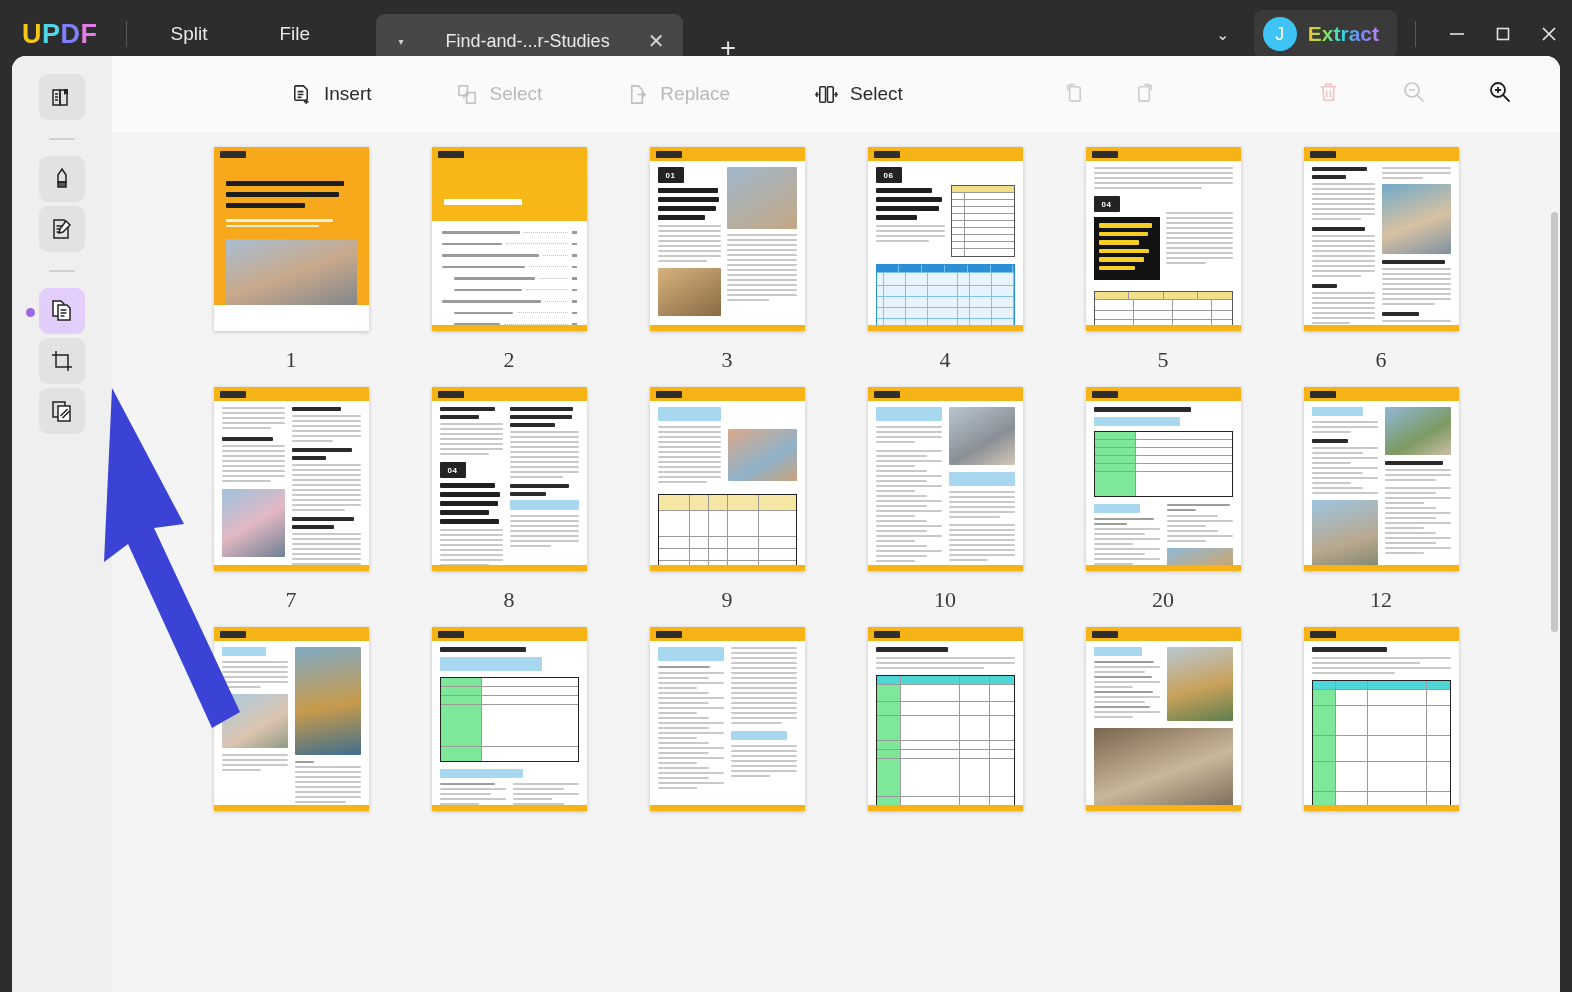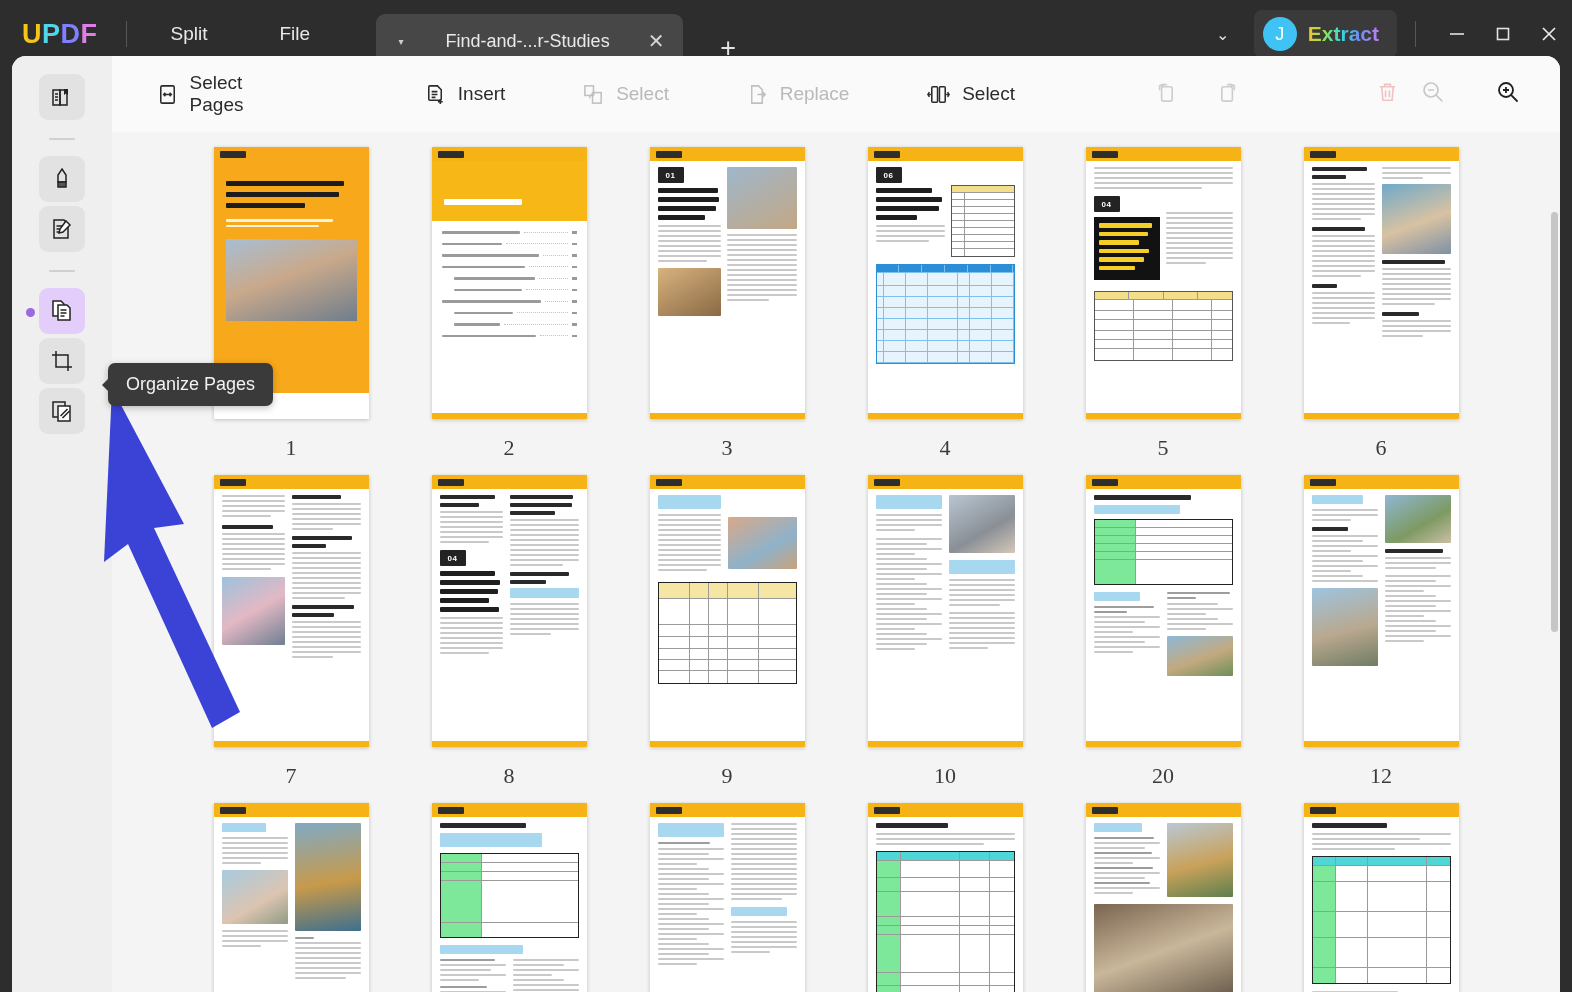--- a/index.html
+++ b/index.html
@@ -206,21 +206,21 @@
     justify-content: center;
     column-gap: 0px;
     row-gap: 0px;
     padding-top: 15px;
   }
   .cell {
     width: 218px;
     display: flex; flex-direction: column; align-items: center;
   }
   .thumb-wrap {
-    width: 155px; height: 272px;
+    width: 155px; height: 184px;
     position: relative;
     background: #fff;
     box-shadow: 0 1px 4px rgba(0,0,0,.22);
   }
   .pagenum {
     font-size: 22px; color: #3b3b3b;
     margin-top: 16px; margin-bottom: 14px;
     font-family: "Liberation Serif", serif;
   }
 
@@ -424,29 +424,20 @@
           <path d="M11.5 18l7-7M13.5 20l7-7"></path>
         </svg>
       </div>
 
       <div class="rail-dot"></div>
     </div>
 
     <div class="toolbar">
 
       <div class="sp-e"></div>
-      <div class="tbtn">
-        <span class="ico">
-          <svg width="23" height="23" viewBox="0 0 24 24" fill="none" stroke="#2b2b2b" stroke-width="1.6">
-            <rect x="5" y="3" width="14" height="18" rx="1.5"></rect>
-            <path d="M8.5 12h7M9.8 10.2L8 12l1.8 1.8M14.2 10.2L16 12l-1.8 1.8"></path>
-          </svg>
-        </span>
-        <span>Select Pages</span>
-      </div>
 
       <div class="sp-a"></div>
 
       <div class="tbtn">
         <span class="ico">
           <svg width="23" height="23" viewBox="0 0 24 24" fill="none" stroke="#2b2b2b" stroke-width="1.6">
             <path d="M6 3h8l4 4v10a1 1 0 0 1-1 1H6a1 1 0 0 1-1-1V4a1 1 0 0 1 1-1z"></path>
             <path d="M8 9h6M8 12h6M8 15h4"></path>
             <path d="M17 17v5M14.5 19.5h5"></path>
           </svg>
@@ -1833,21 +1824,20 @@
 
         </div>
 
       </div>
 
       <div class="vscroll">
         <div class="thumbbar"></div>
       </div>
     </div>
 
-    <div class="tooltip">Organize Pages</div>
 
     <div class="arrow-anno">
       <svg width="230" height="400" viewBox="0 0 230 400">
         <path d="M20 12 L92 148 L62 152 L148 336 L120 352 L36 168 L12 186 Z" fill="#3b43d6" transform="translate(2,0)"></path>
       </svg>
     </div>
 
   </div>
 </div>
 

